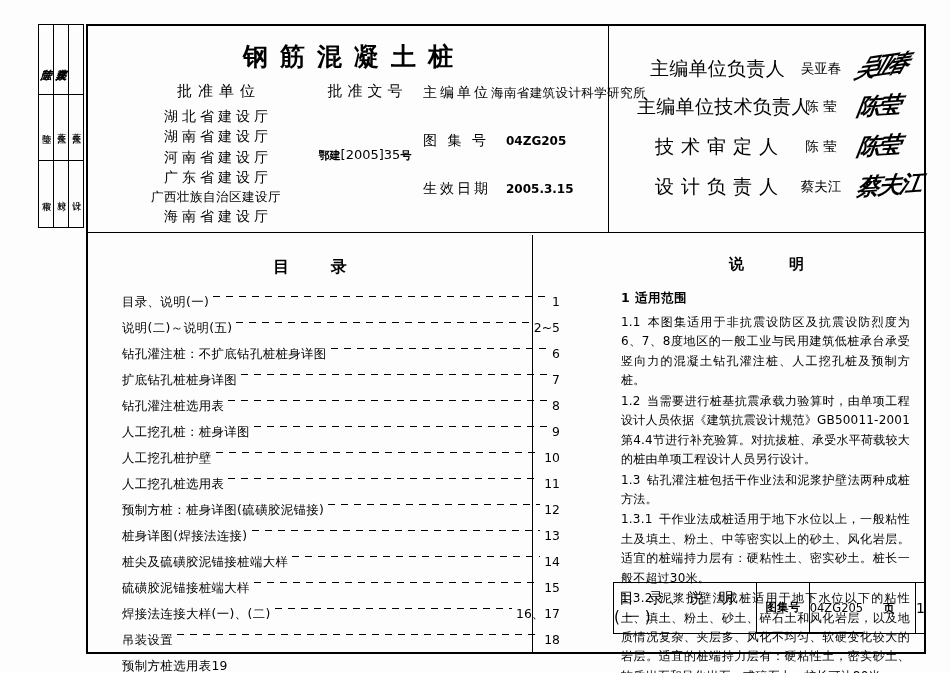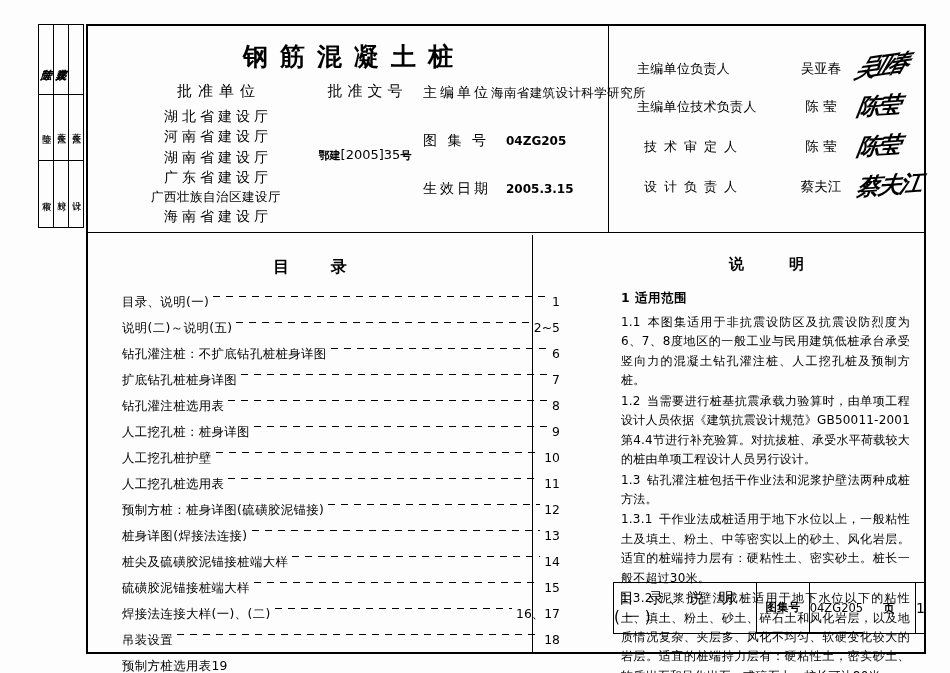--- a/index.html
+++ b/index.html
@@ -199,21 +199,22 @@
     position: absolute;
     left: 28px;
     right: 4px;
     height: 38px;
     display: flex;
     align-items: center;
     white-space: nowrap;
   }
   .signer-role {
     width: 148px;
-    font-size: 13px;
+    font-size: 19px;
+    text-align: right;
   }
   .signer-role.spaced { letter-spacing: 7px; text-indent: 7px; }
   .signer-role.tight  { letter-spacing: 0.3px; }
   .signer-name {
     width: 72px;
     font-size: 13.5px;
     text-align: center;
   }
   .signature {
     font-family: "DejaVu Serif", "Liberation Serif", serif;
@@ -400,22 +401,22 @@
 
     <div class="header-band">
 
       <div class="header-left">
 
         <div class="doc-title">钢筋混凝土桩</div>
 
         <div class="approve-col">
           <div class="col-head">批准单位</div>
           <div class="unit-line">湖北省建设厅</div>
+          <div class="unit-line">湖南省建设厅</div>
           <div class="unit-line">河南省建设厅</div>
-          <div class="unit-line">湖南省建设厅</div>
           <div class="unit-line">广东省建设厅</div>
           <div class="unit-line long">广西壮族自治区建设厅</div>
           <div class="unit-line">海南省建设厅</div>
         </div>
 
         <div class="docno-col">
           <div class="col-head">批准文号</div>
           <div class="docno-val"><span class="cjk-small">鄂建</span><span>[2005]35</span><span class="cjk-small">号</span></div>
         </div>
 

